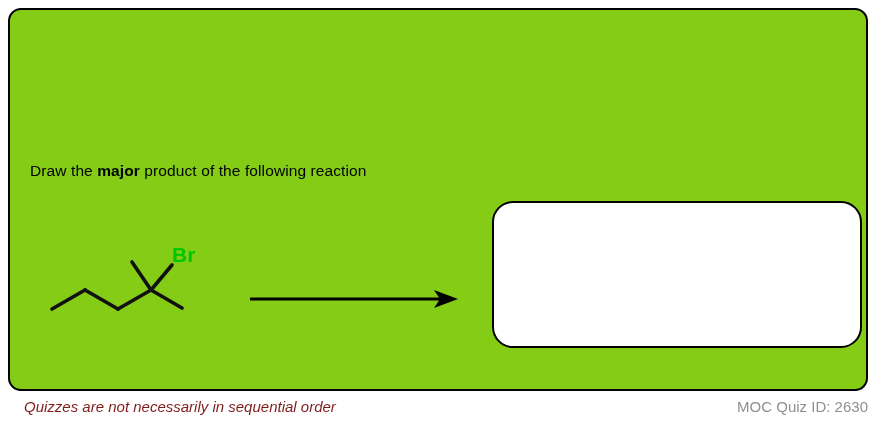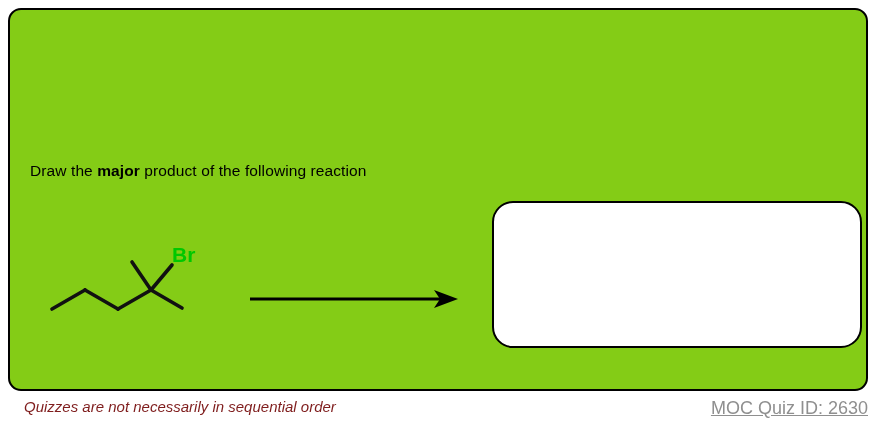--- a/index.html
+++ b/index.html
@@ -102,24 +102,23 @@
     top: 0;
     font-size: 15px;
     font-style: italic;
     color: #7f1d1d;
     white-space: nowrap;
   }
   #footer-quiz-id {
     position: absolute;
     right: 14px;
     top: 0;
-    font-size: 18px;
+    font-size: 15px;
     color: #8f8f8f;
     white-space: nowrap;
-    text-decoration: underline;
   }
 </style>
 </head>
 <body>
 
 <div id="quiz-card">
 
   <div id="prompt-text"><span>Draw the </span><span class="bold">major</span><span> product of the following reaction</span></div>
 
   <div id="reaction-area">

